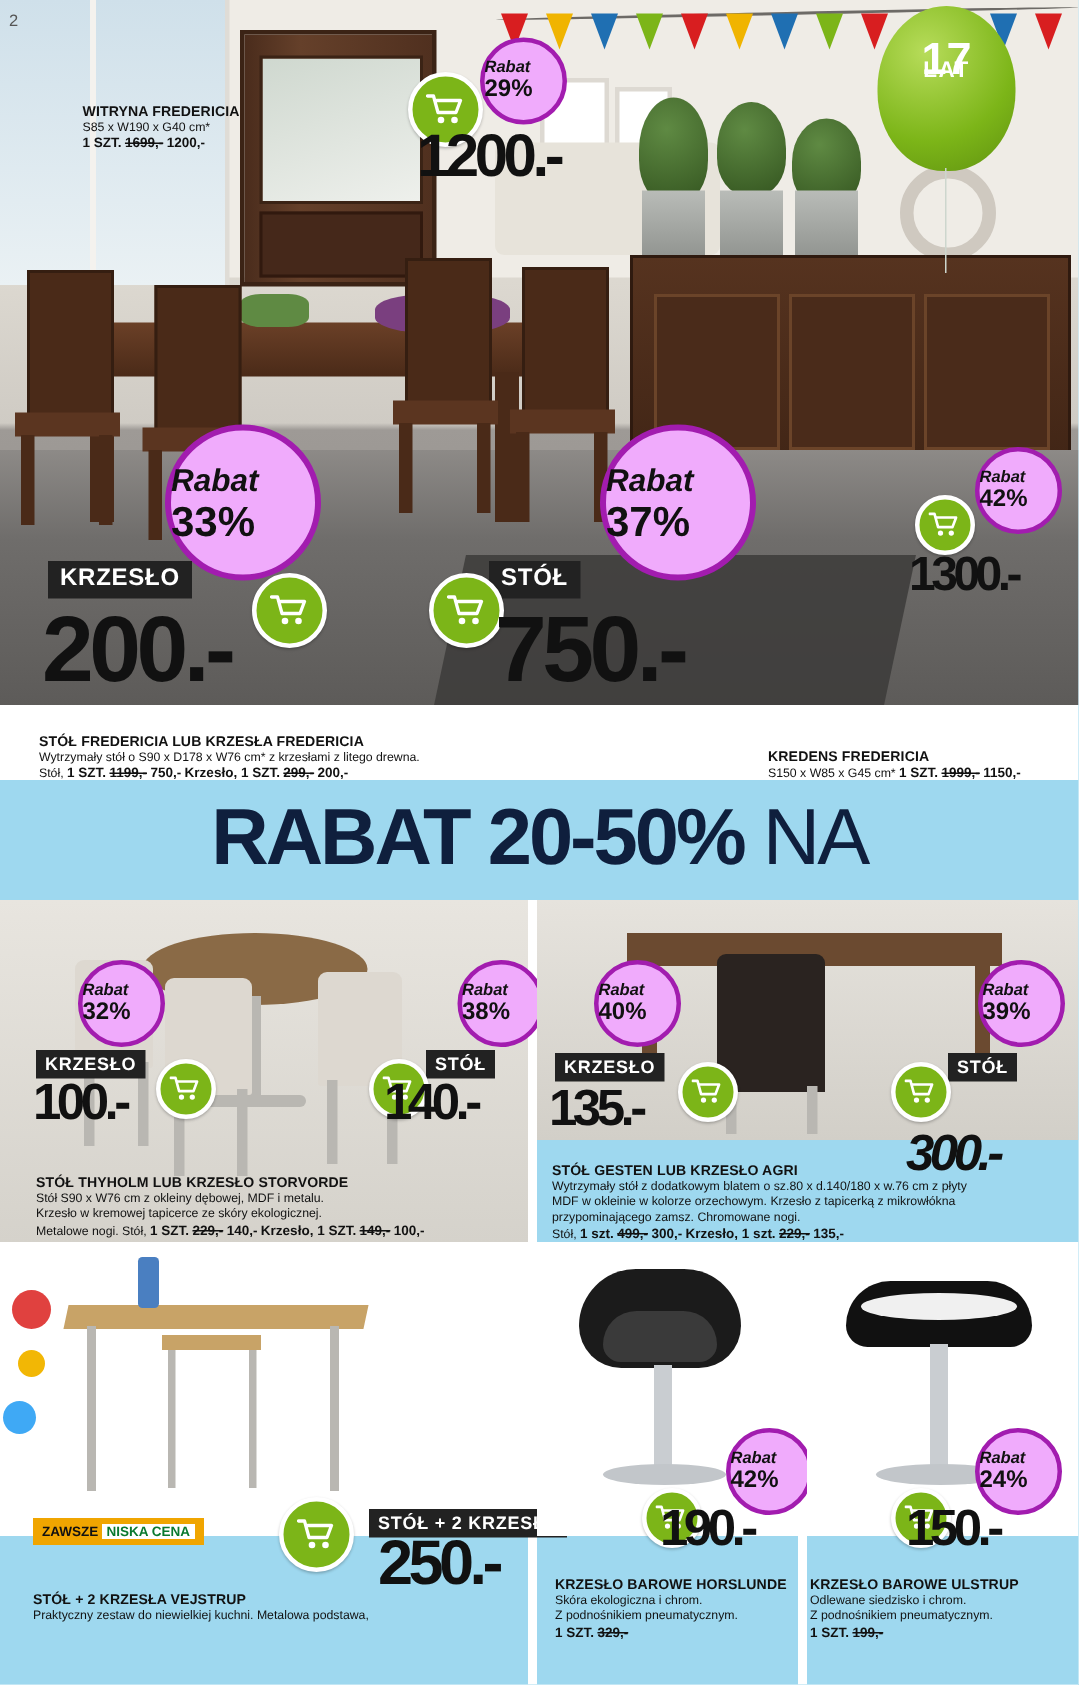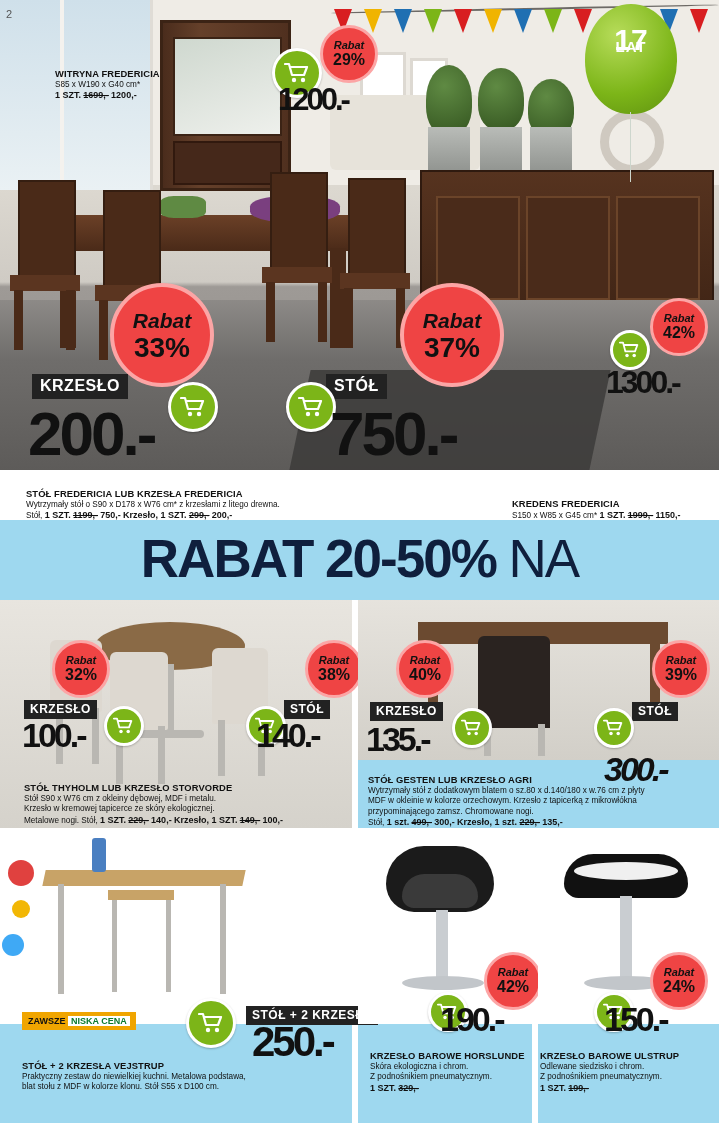--- a/index.html
+++ b/index.html
@@ -48,22 +48,22 @@
     border-radius:50%;transform:rotate(-1.2deg);}
   .flag{position:absolute;top:9px;width:0;height:0;border-left:9px solid transparent;border-right:9px solid transparent;}
   .balloon{position:absolute;left:585px;top:4px;width:92px;height:110px;border-radius:50% 50% 48% 48%;
     background:radial-gradient(circle at 35% 28%,#b7dc5a,#7cb518 60%,#5f9110);}
   .balloon .num{position:absolute;left:0;top:22px;width:92px;text-align:center;color:#fff;
     font-weight:bold;font-size:30px;line-height:28px;}
   .balloon .lat{position:absolute;left:0;top:34px;width:92px;text-align:center;color:#fff;
     font-weight:bold;font-size:15px;letter-spacing:1px;}
 
   
-  .bubble{position:absolute;border-radius:50%;background:#ef4444;border:3px solid #fca5a5;
-    text-align:center;box-sizing:border-box;}
+  .bubble{position:absolute;border-radius:50%;background:#f0abfc;border:3px solid #a21caf;
+    text-align:left;box-sizing:border-box;}
   .bubble .r{display:block;color:#111;font-style:italic;font-weight:bold;}
   .bubble .p{display:block;color:#111;font-weight:bold;}
 
   .b-sm{width:58px;height:58px;}
   .b-sm .r{font-size:11px;margin-top:11px;line-height:12px;}
   .b-sm .p{font-size:16px;line-height:17px;}
   .b-lg{width:104px;height:104px;border-width:4px;}
   .b-lg .r{font-size:21px;margin-top:22px;line-height:24px;}
   .b-lg .p{font-size:28px;line-height:30px;}
 
@@ -208,21 +208,21 @@
     <span class="r">Rabat</span>
     <span class="p">29%</span>
   </div>
   <div class="cart" style="left:272px;top:48px;">
     <svg width="26" height="22" viewBox="0 0 26 22">
         <path d="M1 2h4l3 11h12l3-8H7" fill="none" stroke="#fff" stroke-width="2.2" stroke-linecap="round" stroke-linejoin="round"></path>
         <circle cx="10" cy="18" r="2.2" fill="#fff"></circle>
         <circle cx="19" cy="18" r="2.2" fill="#fff"></circle>
       </svg>
   </div>
-  <div class="pricebig" style="left:278px;top:82px;font-size:31px;">1200.-</div>
+  <div class="pricebig" style="left:278px;top:82px;font-size:40px;">1200.-</div>
 
   <div class="bubble b-lg" style="left:110px;top:283px;">
     <span class="r">Rabat</span>
     <span class="p">33%</span>
   </div>
   <div class="label-dark" style="left:32px;top:374px;">KRZESŁO</div>
   <div class="cart" style="left:168px;top:382px;">
     <svg width="26" height="22" viewBox="0 0 26 22">
         <path d="M1 2h4l3 11h12l3-8H7" fill="none" stroke="#fff" stroke-width="2.2" stroke-linecap="round" stroke-linejoin="round"></path>
         <circle cx="10" cy="18" r="2.2" fill="#fff"></circle>
@@ -426,21 +426,20 @@
         <path d="M1 2h4l3 11h12l3-8H7" fill="none" stroke="#fff" stroke-width="2.2" stroke-linecap="round" stroke-linejoin="round"></path>
         <circle cx="10" cy="18" r="2.2" fill="#fff"></circle>
         <circle cx="19" cy="18" r="2.2" fill="#fff"></circle>
       </svg>
   </div>
   <div class="pricebig" style="left:252px;top:1018px;font-size:42px;">250.-</div>
 
   <div class="cap" style="left:22px;top:1050px;width:320px;">
     <div class="title">STÓŁ + 2 KRZESŁA VEJSTRUP</div>
     <div>Praktyczny zestaw do niewielkiej kuchni. Metalowa podstawa,</div>
-    <div>blat stołu z MDF w kolorze klonu. Stół S55 x D100 cm.</div>
   </div>
 
   <div class="photo" style="left:358px;top:834px;width:174px;height:190px;background:#ffffff;">
     <div style="position:absolute;left:28px;top:12px;width:108px;height:66px;border-radius:54px 54px 40px 40px;background:#1b1b1b;"></div>
     <div style="position:absolute;left:44px;top:40px;width:76px;height:34px;border-radius:38px 38px 20px 20px;background:#3a3a3a;"></div>
     <div class="leg" style="left:78px;top:76px;width:12px;height:70px;background:#c9cdd1;"></div>
     <div style="position:absolute;left:44px;top:142px;width:82px;height:14px;border-radius:50%;background:#c2c6ca;"></div>
   </div>
   <div class="bubble b-sm" style="left:484px;top:952px;">
     <span class="r">Rabat</span>

